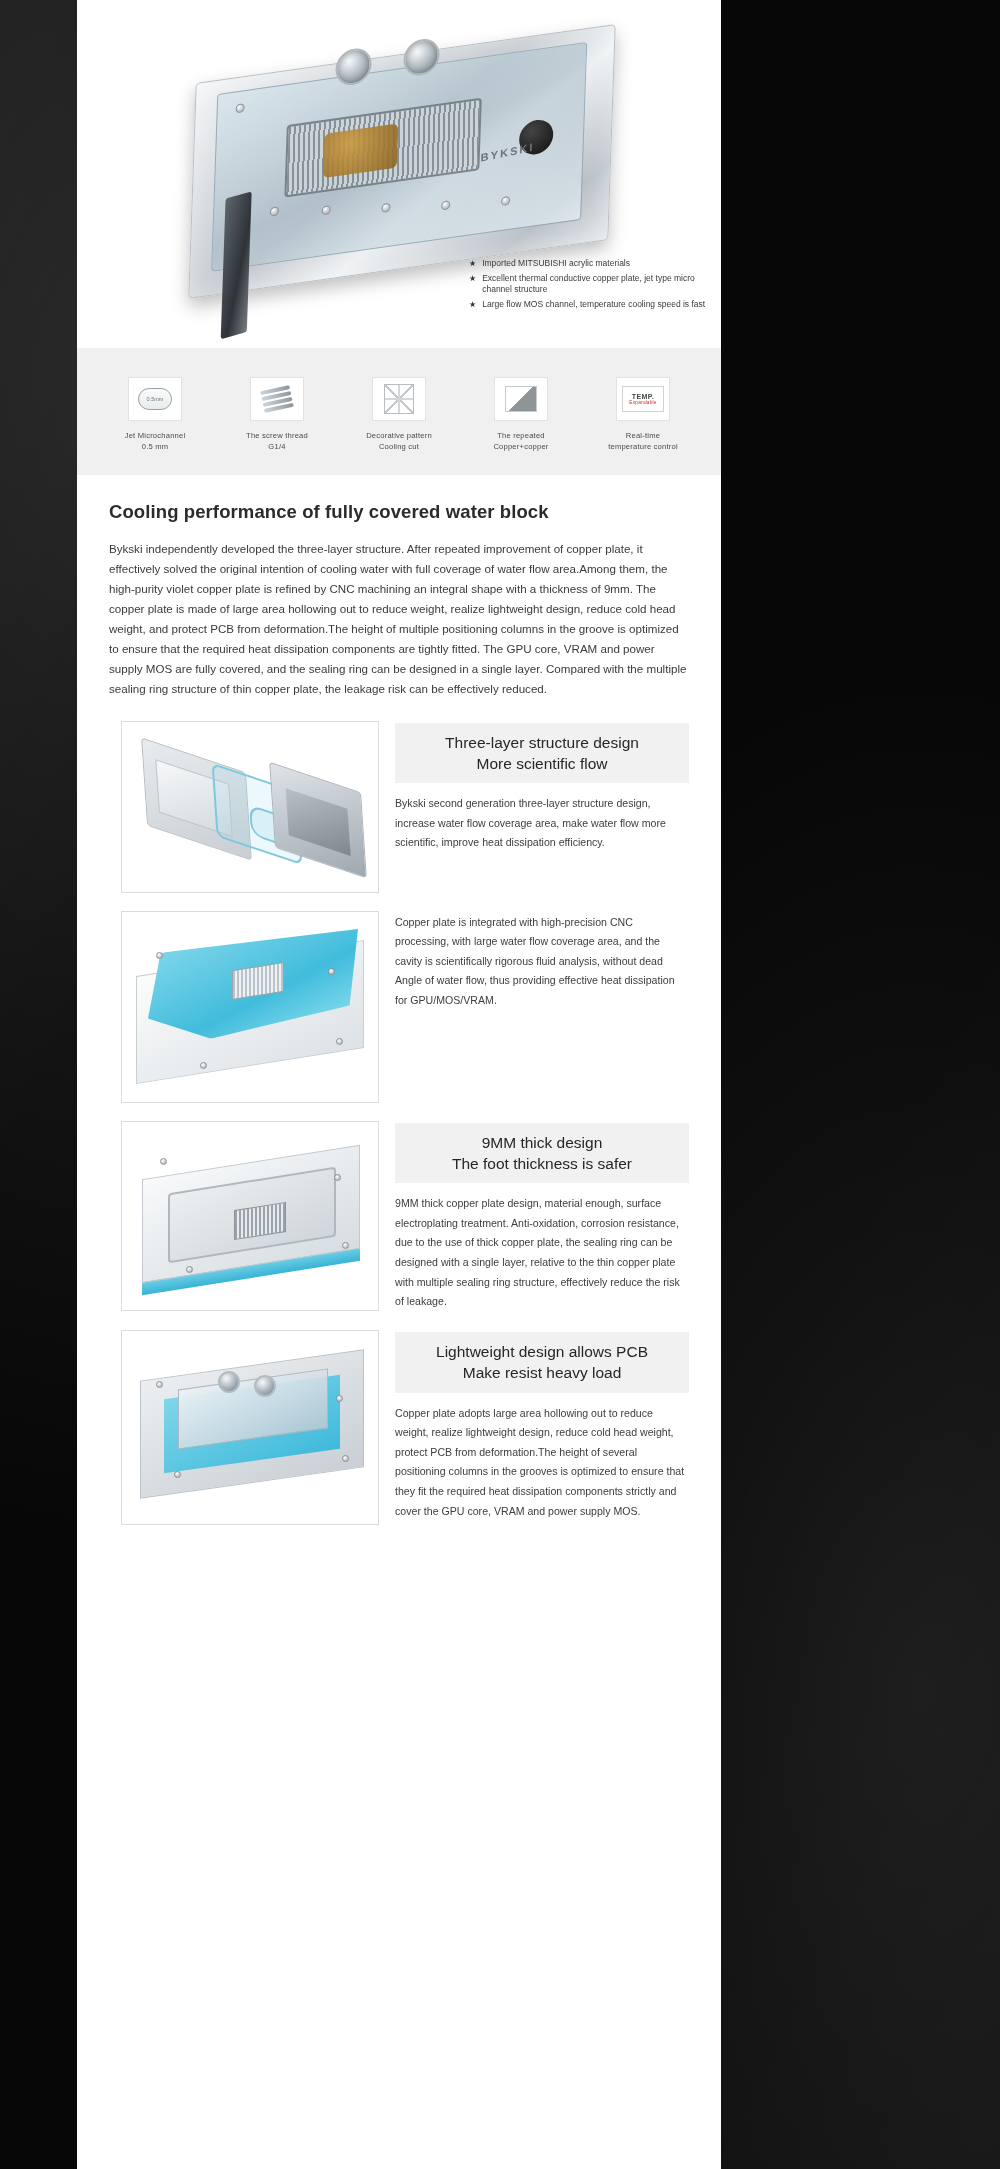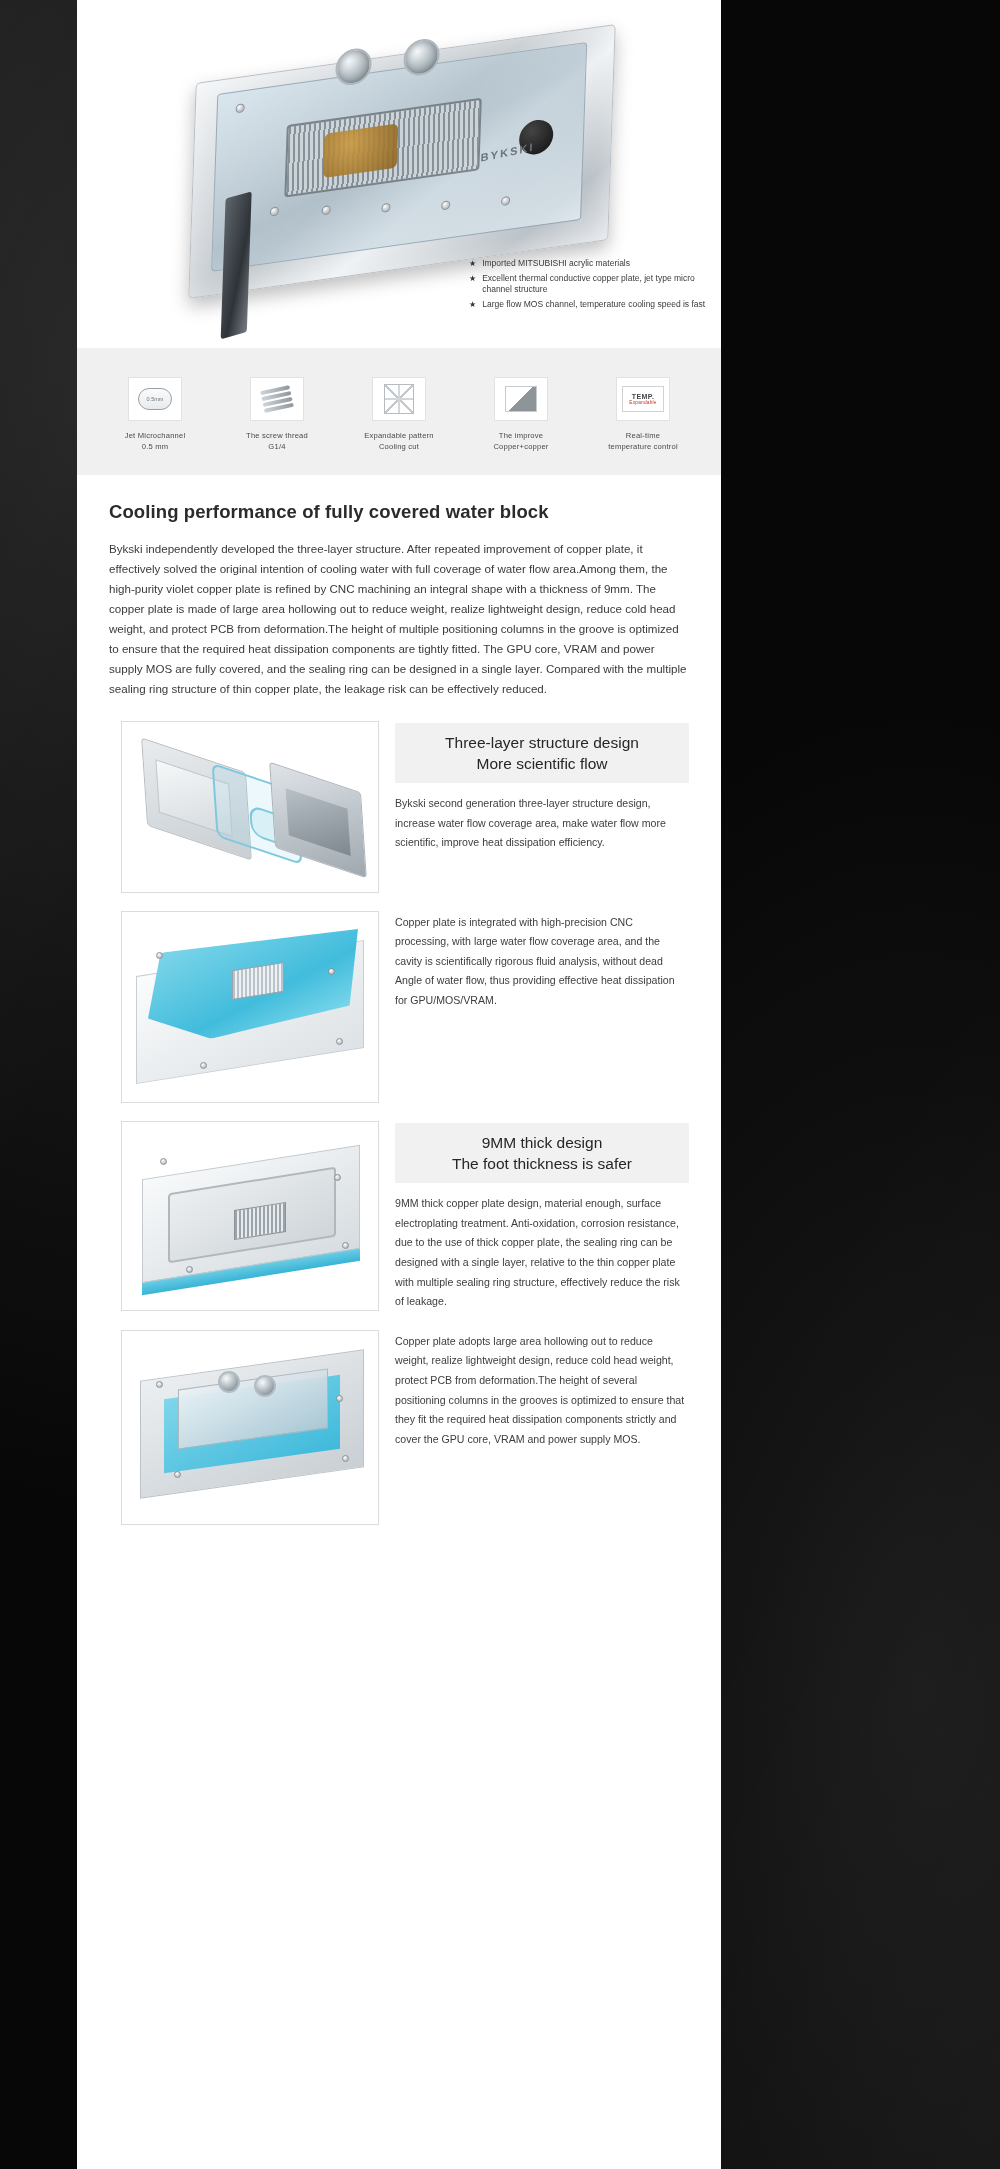--- a/index.html
+++ b/index.html
@@ -434,31 +434,31 @@
         <div>The screw thread</div>
         <div>G1/4</div>
       </div>
     </div>
 
     <div class="feat">
       <div class="feat-icon">
         <div class="ic-diamond"></div>
       </div>
       <div class="feat-cap">
-        <div>Expandable pattern</div>
+        <div>Decorative pattern</div>
         <div>Cooling cut</div>
       </div>
     </div>
 
     <div class="feat">
       <div class="feat-icon">
         <div class="ic-material"></div>
       </div>
       <div class="feat-cap">
-        <div>The improve</div>
+        <div>The repeated</div>
         <div>Copper+copper</div>
       </div>
     </div>
 
     <div class="feat">
       <div class="feat-icon">
         <div class="ic-temp">
           <b>TEMP.</b>
           <span>Expandable</span>
         </div>
@@ -539,18 +539,22 @@
         <div class="as-copper"></div>
         <div class="as-acr"></div>
         <div class="as-port" style="left:96px; top:40px;"></div>
         <div class="as-port" style="left:132px; top:44px;"></div>
         <div class="fl-dot" style="left:34px;  top:50px;"></div>
         <div class="fl-dot" style="left:214px; top:64px;"></div>
         <div class="fl-dot" style="left:220px; top:124px;"></div>
         <div class="fl-dot" style="left:52px;  top:140px;"></div>
       </div>
       <div class="card-body">
+        <div class="card-head">
+          <div>Lightweight design allows PCB</div>
+          <div>Make resist heavy load</div>
+        </div>
         <div class="card-text">Copper plate adopts large area hollowing out to reduce weight, realize lightweight design, reduce cold head weight, protect PCB from deformation.The height of several positioning columns in the grooves is optimized to ensure that they fit the required heat dissipation components strictly and cover the GPU core, VRAM and power supply MOS.</div>
       </div>
     </div>
 
   </div>
 </div>
 
 </body></html>

